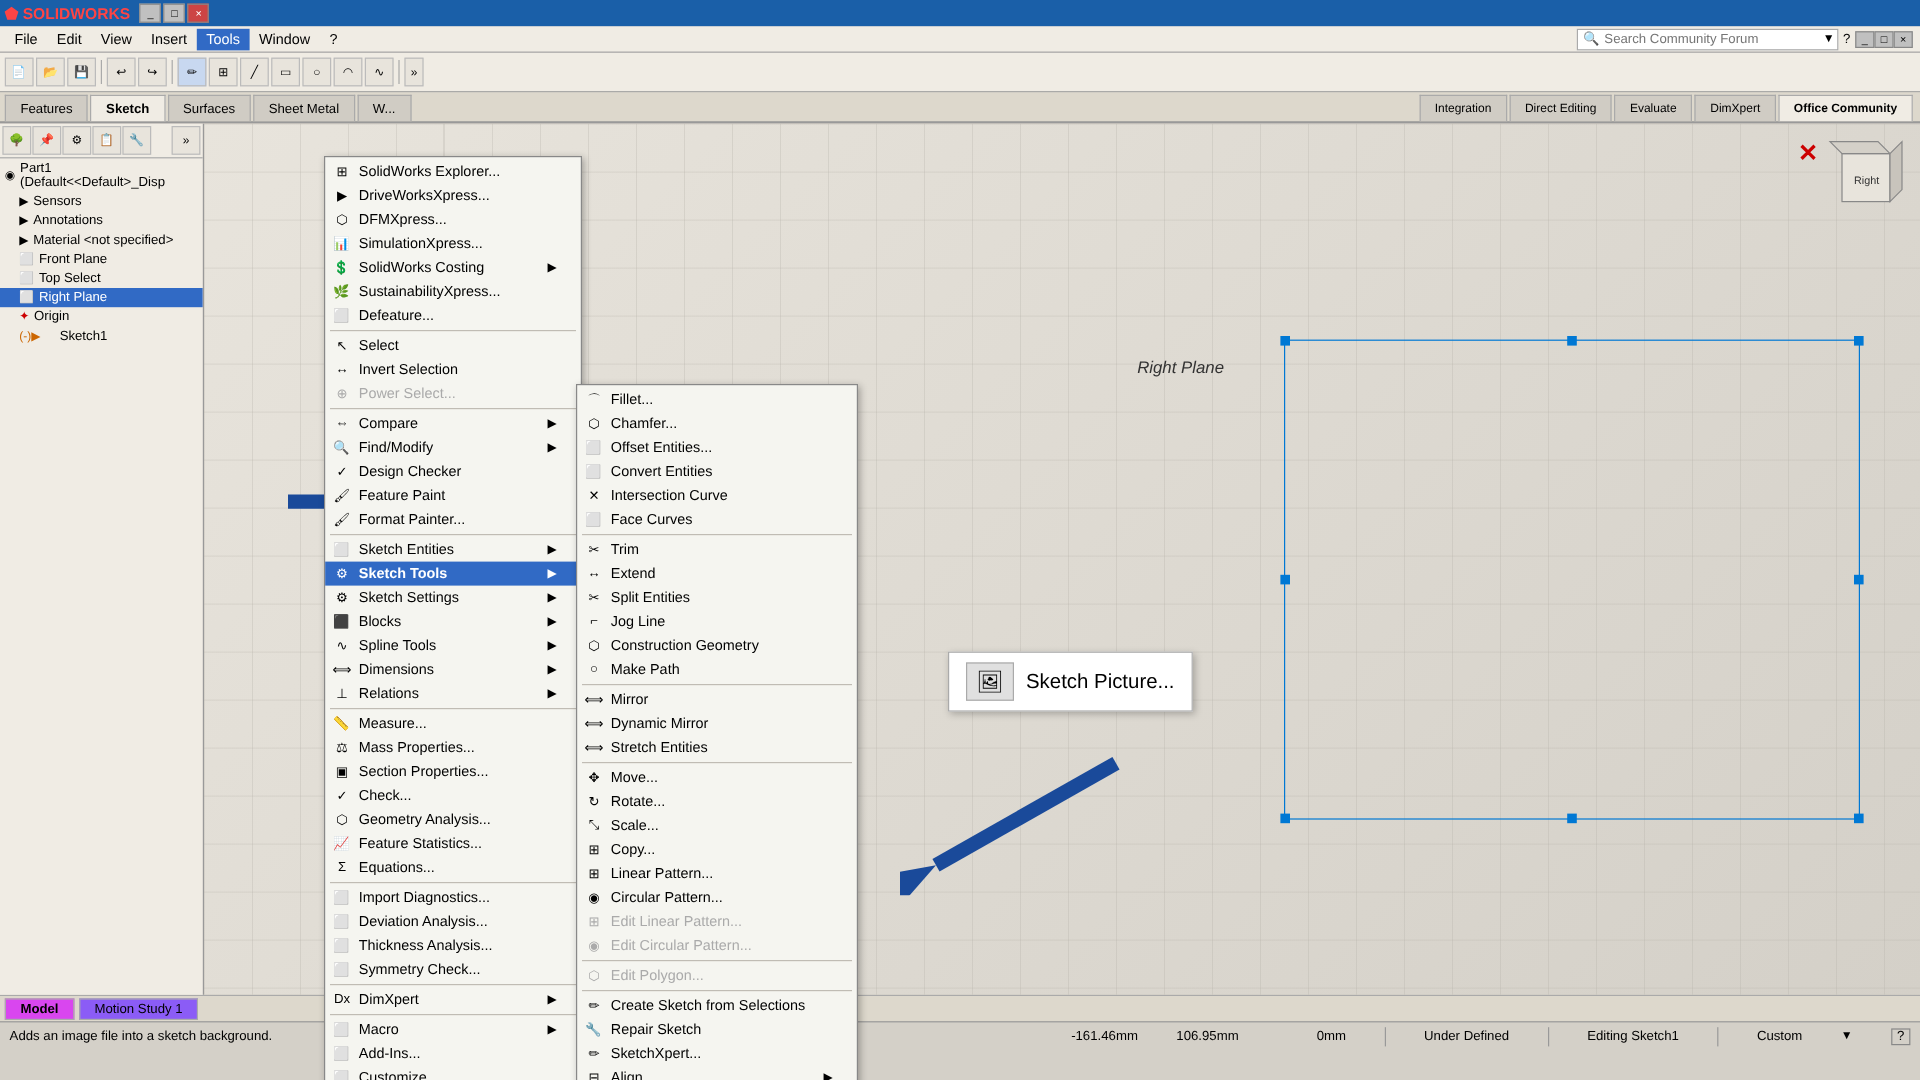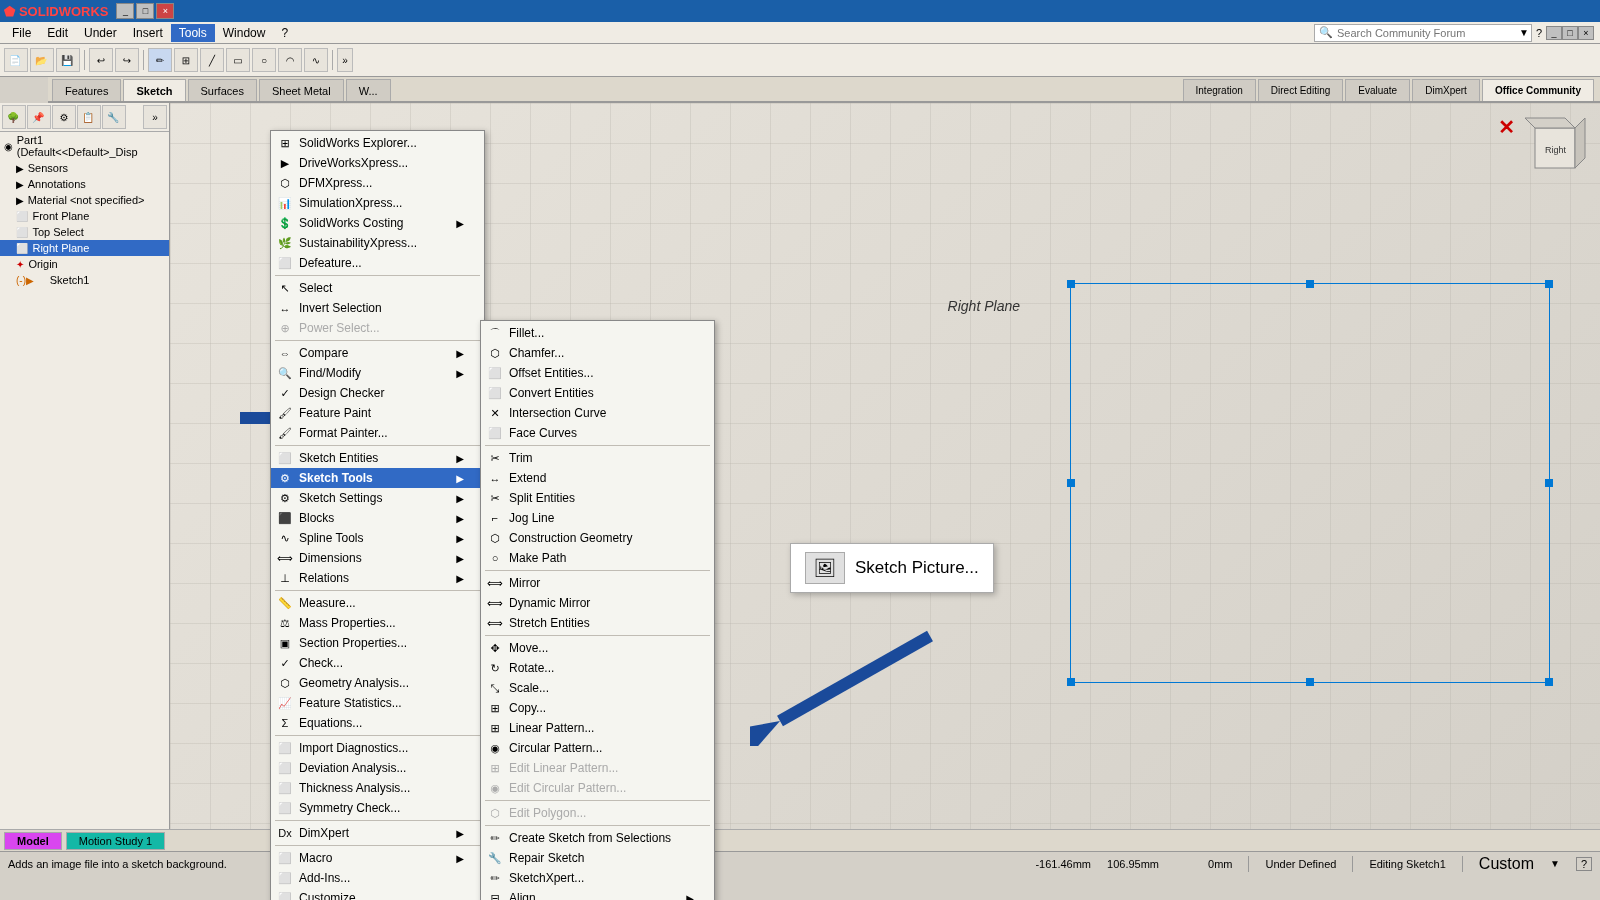--- a/index.html
+++ b/index.html
@@ -9,43 +9,43 @@
     #menu-bar { width: 100%; height: 22px; background: #f0ece4; display: flex; align-items: center; border-bottom: 1px solid #999; padding: 0 4px; }
     .menu-item { padding: 2px 8px; font-size: 12px; cursor: pointer; color: #000; }
 
     
     #toolbar-area { width: 100%; background: #f0ece4; border-bottom: 1px solid #999; padding: 2px 4px; display: flex; flex-direction: column; }
     .toolbar-row { display: flex; align-items: center; gap: 2px; height: 28px; }
     .tb-btn { width: 24px; height: 24px; background: #e8e4dc; border: 1px solid #bbb; display: flex; align-items: center; justify-content: center; cursor: pointer; font-size: 10px; }
     .tb-separator { width: 1px; height: 20px; background: #aaa; margin: 0 2px; }
 
     
-    #tab-bar { display: flex; background: #ddd8cc; border-bottom: 2px solid #999; height: 26px; align-items: flex-end; padding: 0 4px; margin-left: 48px; }
+    #tab-bar { display: flex; background: #ddd8cc; border-bottom: 2px solid #999; height: 26px; align-items: flex-end; padding: 0 4px; }
     .tab { padding: 3px 12px; font-size: 11px; cursor: pointer; border: 1px solid #aaa; border-bottom: none; background: #d0ccc4; margin-right: 2px; height: 22px; display: flex; align-items: center; }
     .tab.active { background: #f0ece4; font-weight: bold; }
 
     
     #main { display: flex; width: 100%; height: calc(900px - 22px - 22px - 58px - 26px - 24px - 22px); }
 
     
     #left-panel { width: 170px; min-width: 170px; background: #f0ece4; border-right: 1px solid #999; overflow-y: auto; }
     .tree-item { padding: 2px 4px 2px 16px; font-size: 11px; cursor: pointer; display: flex; align-items: center; gap: 4px; }
     .tree-item.selected { background: #316ac5; color: white; }
 
     
     #content { flex: 1; background: #c8c4bc; position: relative; overflow: hidden; }
     #viewport { width: 100%; height: 100%; background: linear-gradient(135deg, #e8e4dc 0%, #d4d0c8 100%); position: relative; }
 
     
-    #status-bar { width: 100%; height: 24px; background: #d4d0c8; border-top: 1px solid #999; display: flex; align-items: center; padding: 0 8px; font-size: 11px; gap: 16px; }
+    #status-bar { width: 100%; height: 24px; background: #d4d0c8; border-top: 1px solid #999; display: flex; align-items: center; padding: 0 8px; font-size: 11px; gap: 32px; }
     .status-separator { width: 1px; height: 16px; background: #999; }
 
     
     #bottom-tabs { height: 22px; background: #ddd8cc; border-top: 1px solid #aaa; display: flex; align-items: center; padding: 0 4px; gap: 4px; }
-    .btab { padding: 2px 12px; font-size: 11px; background: #14b8a6; border: 1px solid #aaa; cursor: pointer; height: 18px; display: flex; align-items: center; }
+    .btab { padding: 2px 12px; font-size: 11px; background: #8b5cf6; border: 1px solid #aaa; cursor: pointer; height: 18px; display: flex; align-items: center; }
     .btab.active { background: #d946ef; font-weight: bold; }
 
     
     .ctx-menu { position: absolute; background: #f5f5f0; border: 1px solid #888; box-shadow: 2px 2px 6px rgba(0,0,0,0.3); min-width: 200px; z-index: 100; padding: 2px 0; }
     .ctx-item { padding: 3px 20px 3px 28px; font-size: 12px; cursor: pointer; white-space: nowrap; position: relative; display: flex; align-items: center; justify-content: space-between; }
     .ctx-item.highlighted { background: #316ac5; color: white; }
     .ctx-item.disabled { color: #aaa; cursor: default; }
     .ctx-arrow { font-size: 10px; margin-left: 8px; }
     .ctx-icon { position: absolute; left: 6px; width: 16px; height: 16px; display: flex; align-items: center; justify-content: center; font-size: 11px; }
     .ctx-item.separator-line { height: 1px; background: #c0bcb4; margin: 2px 4px; padding: 0; }
@@ -79,21 +79,21 @@
   <div style="display:flex;gap:2px;">
     <button style="width:18px;height:16px;background:#c0c0c0;border:1px solid #888;font-size:9px;cursor:pointer;display:flex;align-items:center;justify-content:center;">_</button>
     <button style="width:18px;height:16px;background:#c0c0c0;border:1px solid #888;font-size:9px;cursor:pointer;display:flex;align-items:center;justify-content:center;">□</button>
     <button style="width:18px;height:16px;background:#cc4444;border:1px solid #888;font-size:9px;color:white;cursor:pointer;display:flex;align-items:center;justify-content:center;">×</button>
   </div>
 </div>
 
 <div id="menu-bar">
   <div class="menu-item">File</div>
   <div class="menu-item">Edit</div>
-  <div class="menu-item">Under</div>
+  <div class="menu-item">View</div>
   <div class="menu-item">Insert</div>
   <div class="menu-item" style="background:#316ac5;color:white;">Tools</div>
   <div class="menu-item">Window</div>
   <div class="menu-item">?</div>
   <div style="flex:1;"></div>
   <div style="display:flex;align-items:center;border:1px solid #aaa;background:white;height:18px;margin-right:4px;">
     <span style="padding:0 4px;font-size:11px;">🔍</span>
     <input type="text" style="border: none; outline: none; font-size: 11px; width: 180px;" placeholder="Search Community Forum">
     <span style="padding:0 2px;font-size:10px;">▼</span>
   </div>
@@ -268,21 +268,21 @@
   <div style="flex:1;"></div>
   <span style="font-size:11px;"></span>
   <span style="font-size:11px;">-161.46mm</span>
   <span style="font-size:11px;">106.95mm</span>
   <span style="font-size:11px;margin-left:33px;">0mm</span>
   <div class="status-separator"></div>
   <span style="font-size:11px;">Under Defined</span>
   <div class="status-separator"></div>
   <span style="font-size:11px;">Editing Sketch1</span>
   <div class="status-separator"></div>
-  <span style="font-size:16px;">Custom</span>
+  <span style="font-size:11px;">Custom</span>
   <span style="font-size:10px;cursor:pointer;">▼</span>
   <span style="font-size:11px;cursor:pointer;border:1px solid #888;padding:0 4px;">?</span>
 </div>
 
 <div id="ctx-tools" class="ctx-menu" style="top:130px;left:270px;width:215px;">
   <div class="ctx-item"><span class="ctx-icon">⊞</span>SolidWorks Explorer...</div>
   <div class="ctx-item"><span class="ctx-icon">▶</span>DriveWorksXpress...</div>
   <div class="ctx-item"><span class="ctx-icon">⬡</span>DFMXpress...</div>
   <div class="ctx-item"><span class="ctx-icon">📊</span>SimulationXpress...</div>
   <div class="ctx-item"><span class="ctx-icon">💲</span>SolidWorks Costing<span class="ctx-arrow">▶</span></div>

